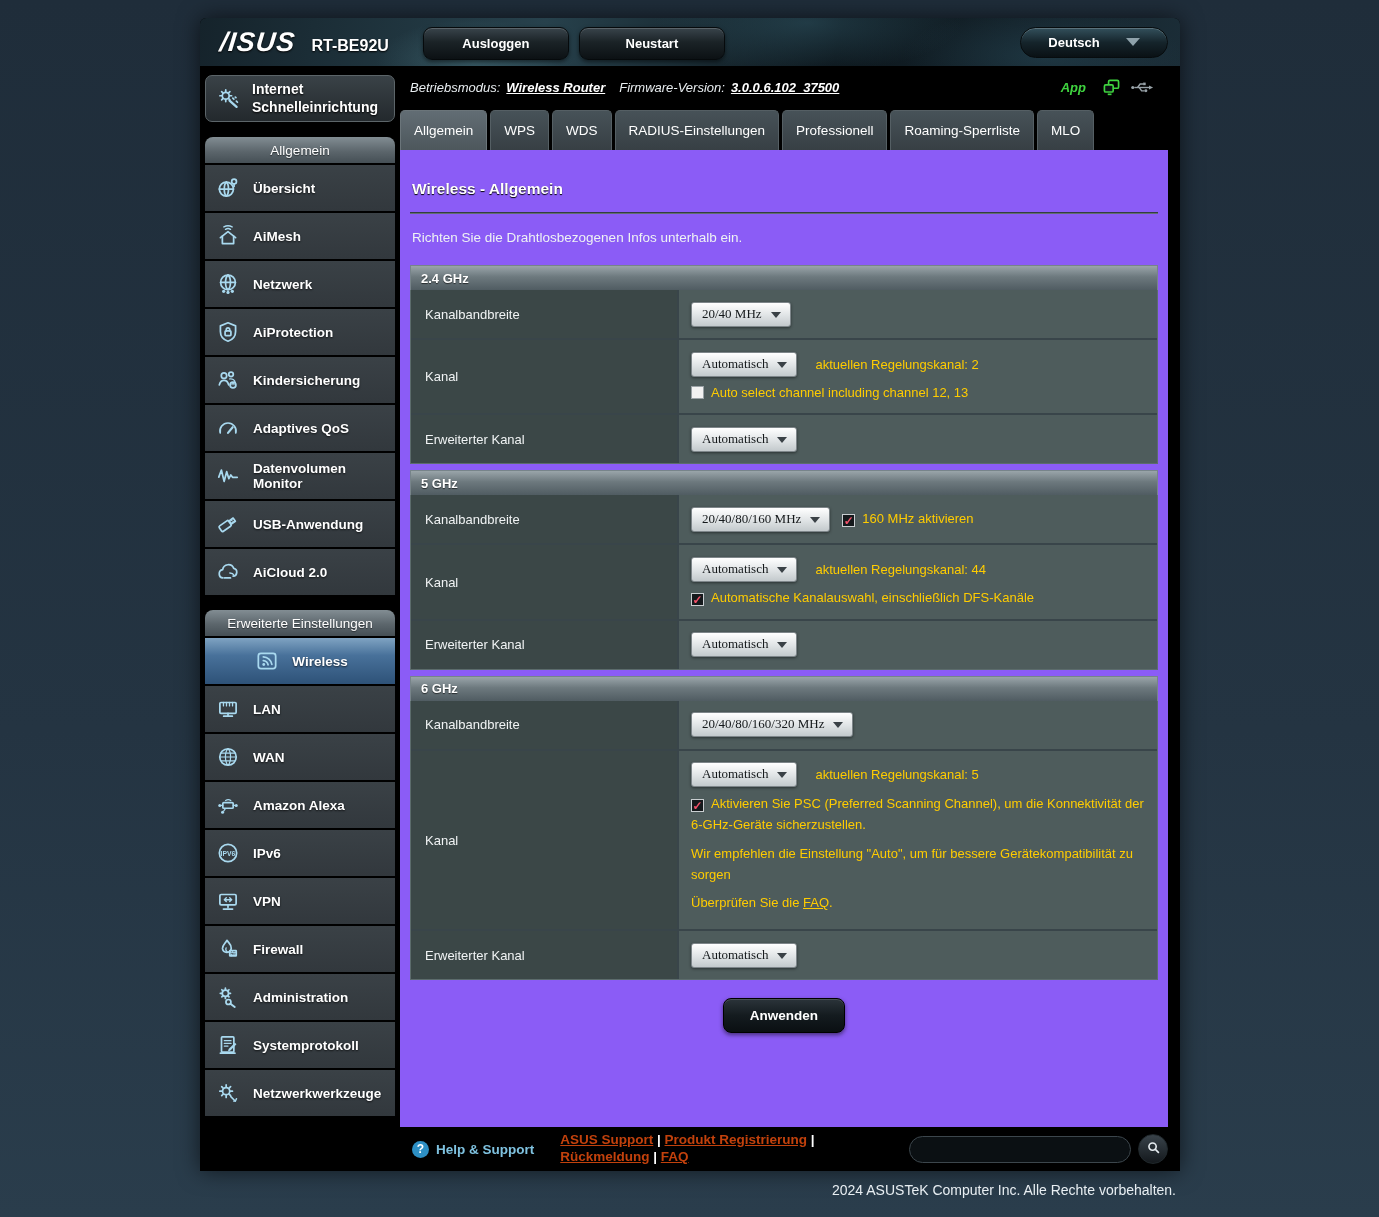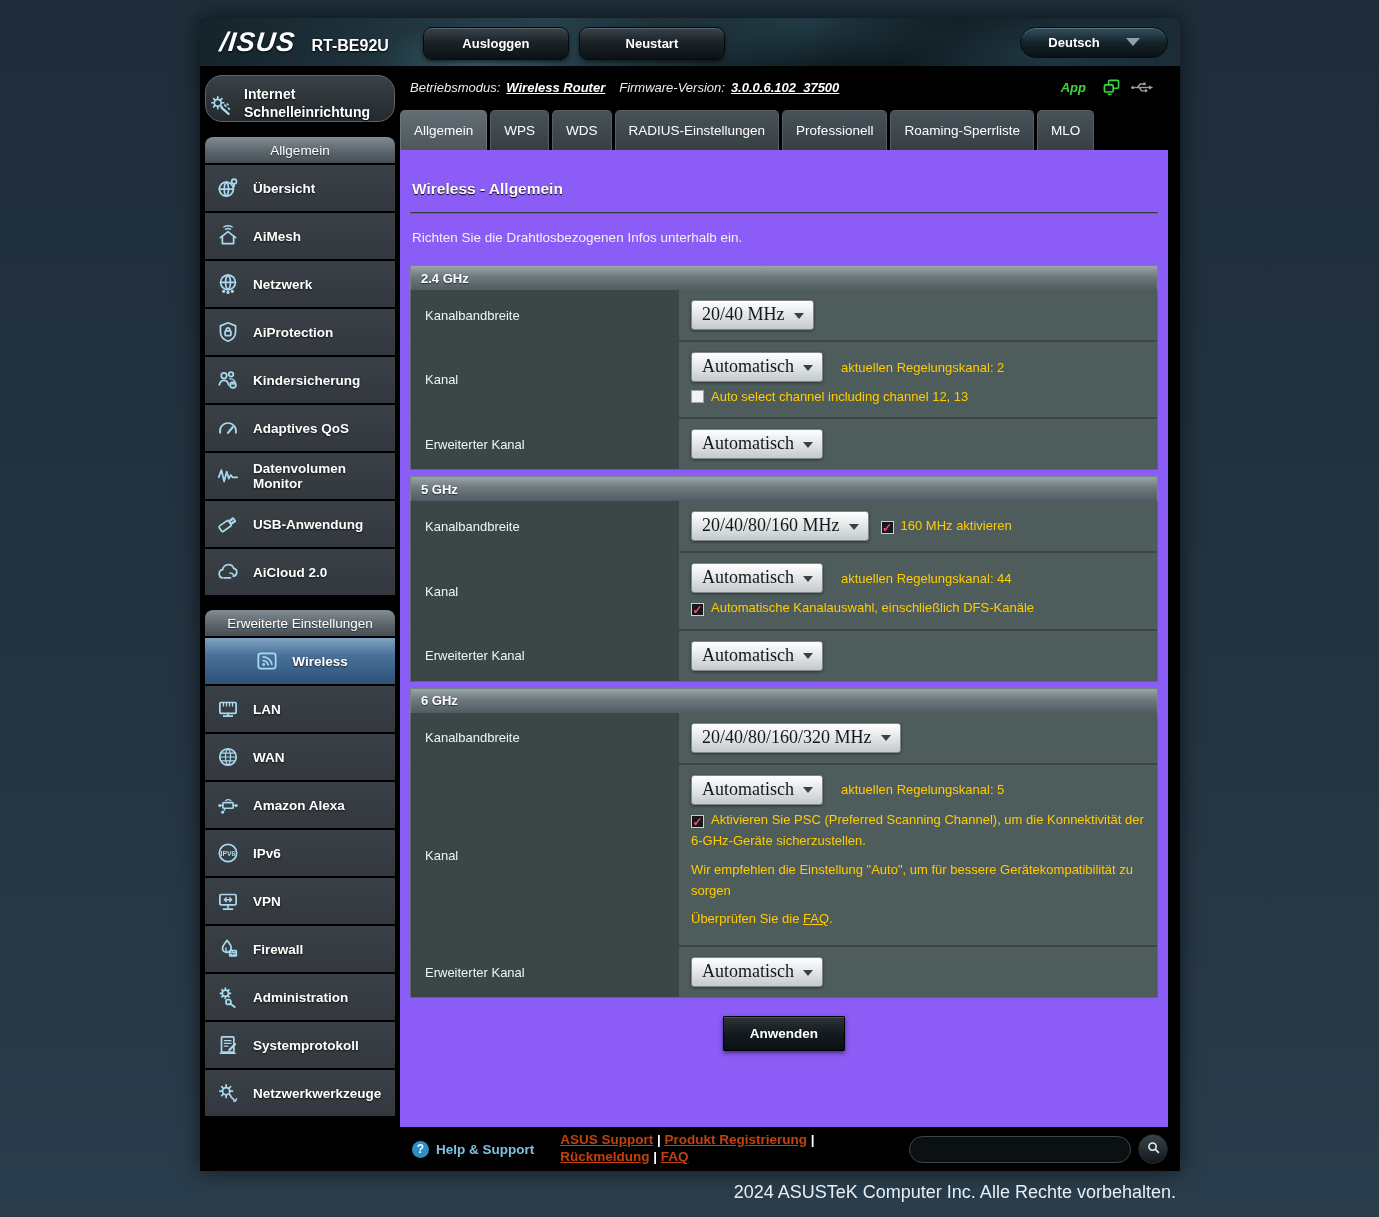--- a/index.html
+++ b/index.html
@@ -25,22 +25,22 @@
   .btn-logout { margin-left:34px; }
   .btn-reboot { margin-left:10px; }
   .lang { margin-left:auto; margin-right:12px; width:148px; height:31px; border-radius:16px; border:1px solid #070c0e;
     background:linear-gradient(180deg,#33505c 0%, #15242b 50%, #0a1115 100%); box-shadow:inset 0 1px 0 rgba(255,255,255,.2);
     display:flex; align-items:center; justify-content:center; gap:26px; color:#fff; font-weight:bold; font-size:13px; cursor:pointer; }
   .lang-caret { width:0; height:0; border-left:7px solid transparent; border-right:7px solid transparent; border-top:8px solid #8fa2ab; }
 
   
   .body-wrap { display:flex; background:#000; }
   .sidebar { width:200px; flex:0 0 200px; padding:9px 5px 0 5px; }
-  .quick-setup { width:190px; height:47px; border:1px solid #5c6569; border-radius:17px; background:linear-gradient(180deg,#3a4247 0%, #23292d 100%);
-    display:flex; align-items:flex-end; gap:8px; padding:0 0; cursor:pointer; }
+  .quick-setup { width:190px; height:47px; border:1px solid #5c6569; border-radius:7px; background:linear-gradient(180deg,#3a4247 0%, #23292d 100%);
+    display:flex; align-items:center; gap:8px; padding:0 8px; cursor:pointer; }
   .quick-setup .ql { color:#fff; font-weight:bold; font-size:14px; line-height:1.25; text-align:left; text-shadow:0 1px 2px #000; }
   .side-header { margin-top:15px; height:26px; border-radius:8px 8px 0 0; background:linear-gradient(180deg,#828d93 0%, #5c666c 55%, #454f55 100%);
     color:#fff; font-size:13.5px; display:flex; align-items:center; justify-content:center; text-shadow:0 1px 1px rgba(0,0,0,.5); }
   .side-item { height:46px; margin-top:2px; background:linear-gradient(180deg,#3a4146 0%, #32383d 100%); display:flex; align-items:center; gap:10px; padding:12px 8px; cursor:pointer; }
   .side-item.active { background:linear-gradient(180deg,#7fa3c2 0%, #48719a 38%, #2e5278 100%);justify-content:center; }
   .side-icon { width:30px; height:30px; display:flex; align-items:center; justify-content:center; flex:0 0 30px; }
   .side-label { color:#fff; font-weight:bold; font-size:13.5px; text-shadow:0 1px 2px rgba(0,0,0,.7); }
 
   .main-col { flex:1; padding-right:12px; }
   .infobar { height:42px; display:flex; align-items:center; color:#fff; font-size:13px; padding:0 14px 0 10px;font-style:italic; }
@@ -66,49 +66,49 @@
     text-shadow:0 1px 1px rgba(0,0,0,.6); margin-top:6px; }
   .band:first-child .band-header { margin-top:0; }
   .band-rows { border:1px solid #5c6c6c; border-top:none; }
   .trow { display:grid; grid-template-columns:268px 1fr; border-top:2px solid #39454a; }
   .trow:first-child { border-top:none; }
   .tlabel { background:#3b4747; color:#f0f3f4; font-size:13px; padding:10px 14px; display:flex; align-items:center; border-right:2px solid #39454a; }
   .tvalue { background:#4e5c5c; padding:7px 12px; color:#fff; font-size:13px; }
   .vline { display:flex; align-items:center; margin:3px 0; min-height:28px; flex-wrap:wrap; }
   .select { display:inline-flex; align-items:center; gap:9px; padding:3px 9px 4px 10px; background:linear-gradient(180deg,#ffffff 0%, #dfe3e5 55%, #c3c9cc 100%);
     border:1px solid #7e868a; border-radius:3px; box-shadow:0 1px 3px rgba(0,0,0,.45); cursor:pointer;
-    font-family:"Liberation Serif", serif; font-size:18px; color:#14181a; }
+    font-family:"Liberation Serif", serif; font-size:13px; color:#14181a; }
   .sel-caret { width:0; height:0; border-left:5px solid transparent; border-right:5px solid transparent; border-top:6px solid #3a4146; margin-top:2px; }
   .note { color:#ffcc00; font-size:13px; margin-left:18px; }
   .cb { display:inline-block; width:13px; height:13px; border:1px solid #9aa2a6; background:#f2f2f2; vertical-align:-2px; margin-right:7px;
     text-align:center; line-height:12px; font-size:12px; font-weight:bold; cursor:pointer; }
   .cb.checked { background:#15191c; border-color:#c9ced1; color:#f4526a; }
   .cb-line { color:#ffcc00; font-size:13px; margin:4px 0 3px 0; line-height:1.65; }
   .cb-inline { color:#ffcc00; font-size:13px; margin-left:12px; }
   .note-line { color:#ffcc00; font-size:13px; margin:8px 0; line-height:1.6; }
   .faq-link { color:#ffcc00; text-decoration:underline; cursor:pointer; }
 
   .apply-wrap { display:flex; justify-content:center; padding:18px 0 10px 0; }
-  .apply-btn { width:122px; height:35px; border-radius:1px; border:1px solid #000; color:#fff; font-weight:bold; font-size:13.5px;
+  .apply-btn { width:122px; height:35px; border-radius:8px; border:1px solid #000; color:#fff; font-weight:bold; font-size:13.5px;
     background:linear-gradient(180deg,#2b343a 0%, #141b1f 50%, #0a0f12 100%); box-shadow:inset 0 1px 0 rgba(255,255,255,.15), 0 2px 4px rgba(0,0,0,.5);
     font-family:"Liberation Sans", sans-serif; cursor:pointer; }
 
   
   .footer { height:44px; background:#000; display:flex; align-items:center; padding-left:212px; padding-right:12px; }
   .help { display:flex; align-items:center; gap:7px; }
   .help-q { width:17px; height:17px; border-radius:50%; background:#2d8fc4; color:#fff; font-size:12px; font-weight:bold; display:flex; align-items:center; justify-content:center; }
   .help-label { color:#7fc2e0; font-weight:bold; font-size:13.5px; }
   .flinks { margin-left:26px; color:#fff; font-size:13.5px; font-weight:bold; line-height:1.25; }
   .flinks a { color:#c2410c; text-decoration:underline; cursor:pointer; }
   .fsep { text-decoration:none; font-weight:bold; }
   .search-wrap { margin-left:auto; display:flex; align-items:center; gap:7px; }
   .search-input { width:222px; height:27px; border-radius:14px; border:1px solid #3c464c; background:#0b1013; color:#dfe6ea; padding:0 12px; font-size:13px; outline:none; }
   .search-btn { width:30px; height:30px; border-radius:50%; border:1px solid #20282c; background:linear-gradient(180deg,#39434a 0%, #14191d 100%); display:flex; align-items:center; justify-content:center; cursor:pointer; }
 
-  .copyright { position:absolute; top:1182px; right:203px; color:#e8eef2; font-size:18px; }
+  .copyright { position:absolute; top:1182px; right:203px; color:#e8eef2; font-size:14px; }
 </style>
 </head>
 <body>
 
 <div class="page">
   <div class="app">
 
     <div class="banner">
       <div class="brand">
         <span class="logo">/ISUS</span>

